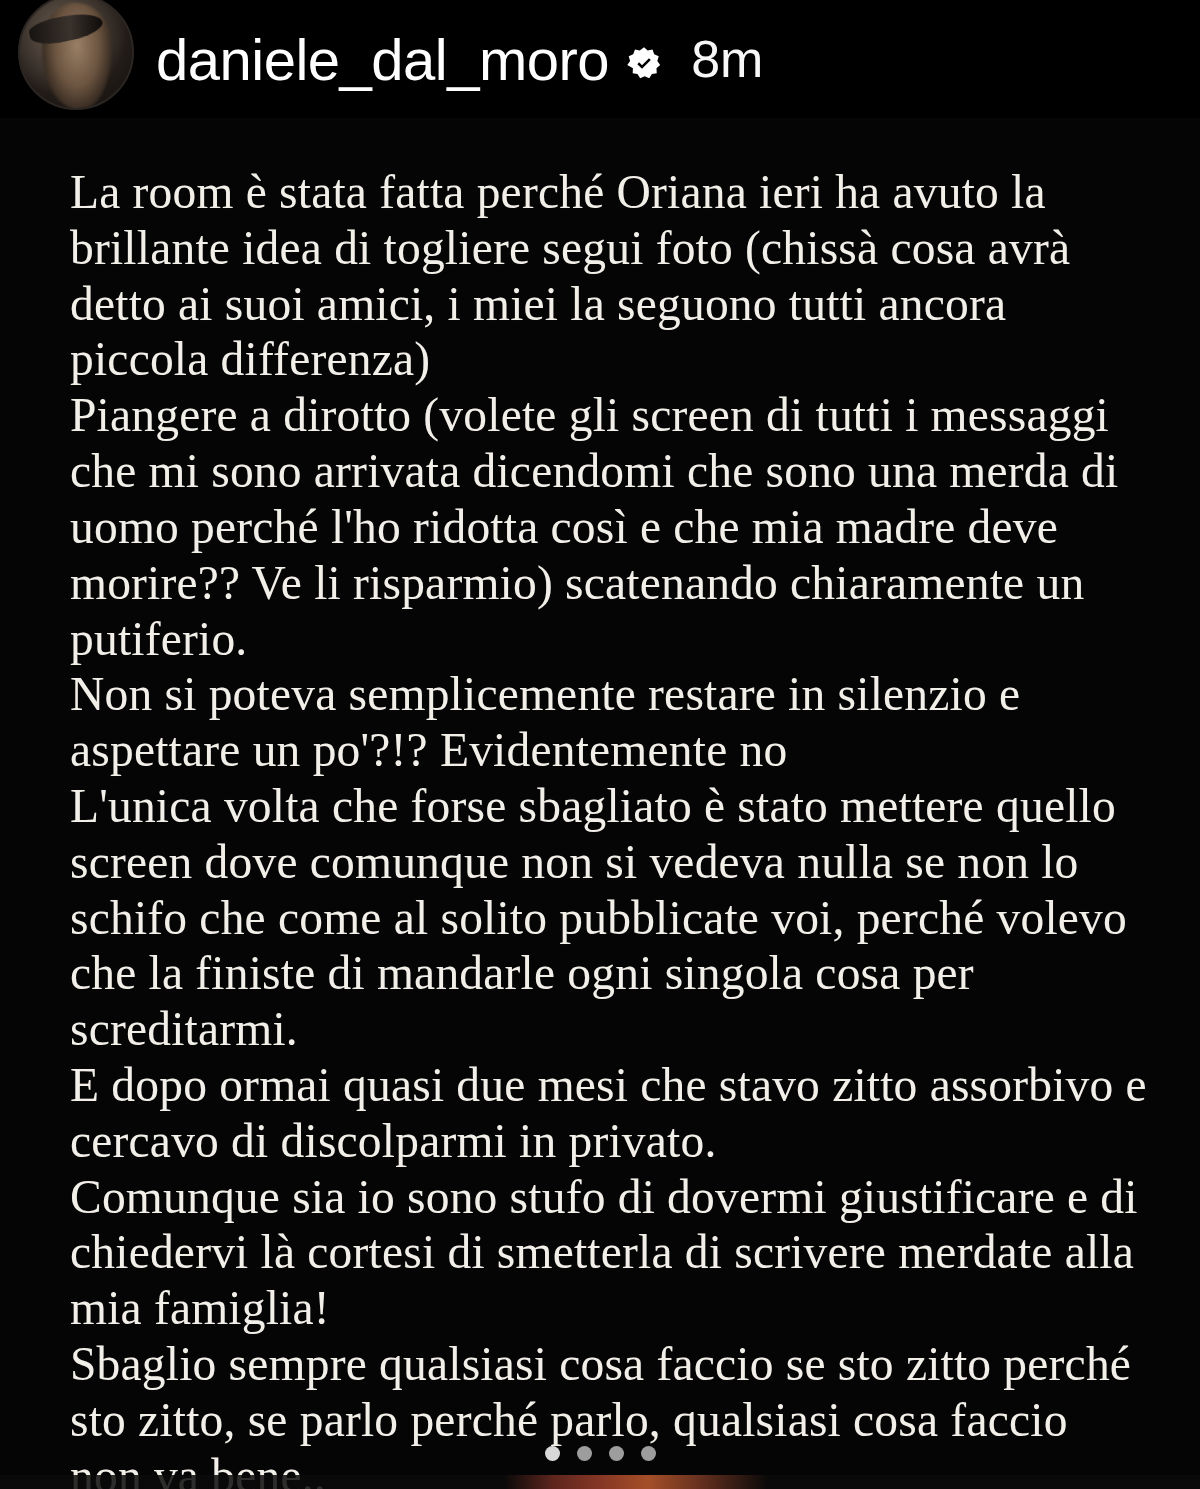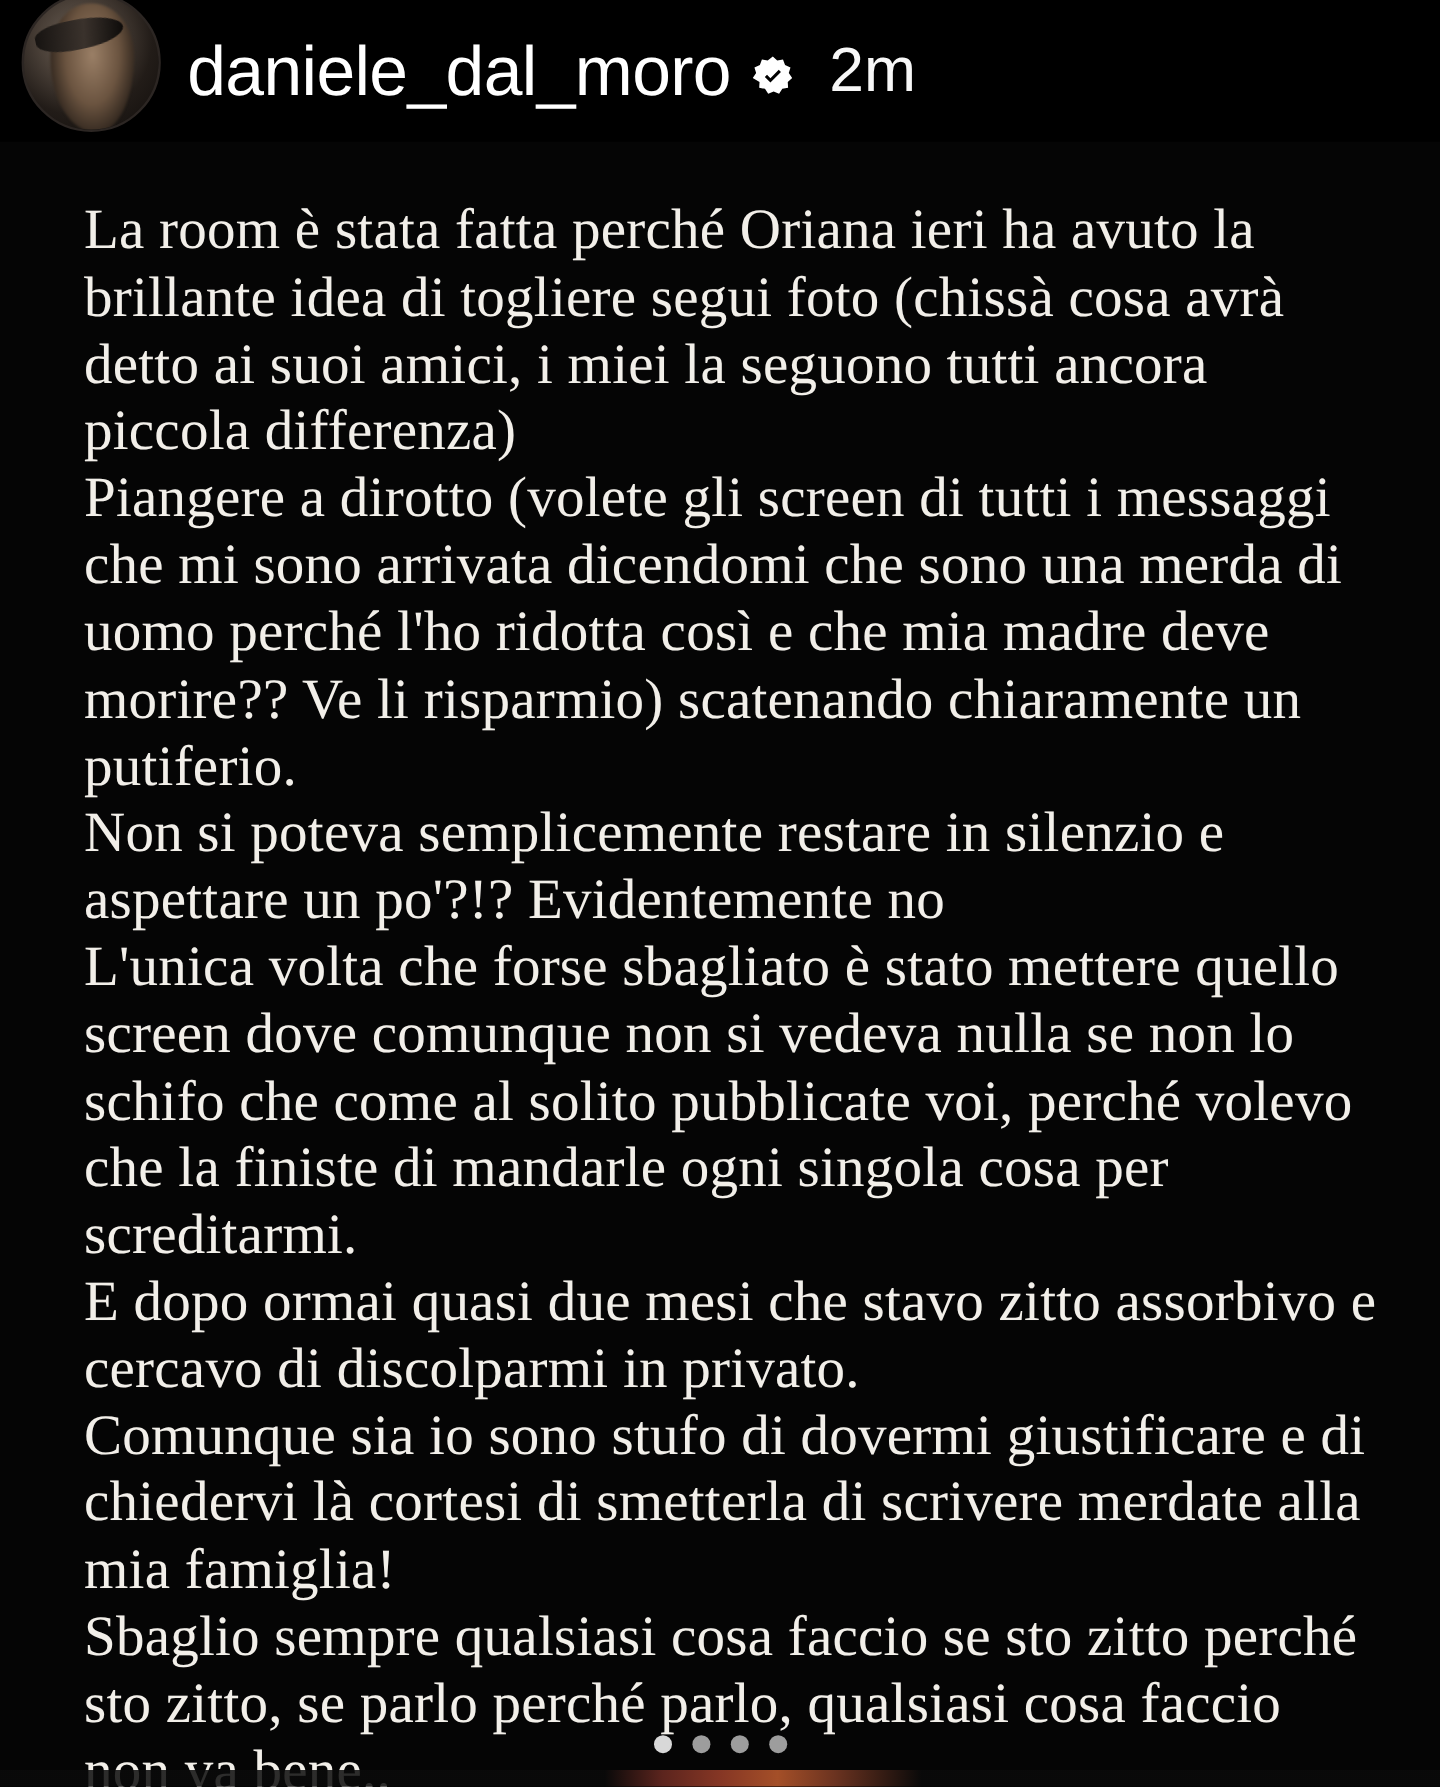--- a/index.html
+++ b/index.html
@@ -163,21 +163,21 @@
 
     <span class="username">daniele_dal_moro</span>
 
     <span class="verified">
       <svg viewBox="0 0 24 24" width="34" height="34" aria-hidden="true">
         <path fill="#ffffff" d="M12 0.8l2.6 2.3 3.4-0.6 1.2 3.3 3.2 1.4-1 3.3 2 2.9-2.6 2.3 0.2 3.5-3.4 0.6-1.9 2.9-3.2-1.3-3.2 1.3-1.9-2.9-3.4-0.6 0.2-3.5L0.2 13.4l2-2.9-1-3.3 3.2-1.4 1.2-3.3 3.4 0.6z"></path>
         <path fill="#000000" d="M10.6 16.1l-3.3-3.3 1.3-1.3 2 2 4.9-4.9 1.3 1.3z"></path>
       </svg>
     </span>
 
-    <span class="timestamp">2m</span>
+    <span class="timestamp">8m</span>
   </div>
 
   <div class="story-body">La room è stata fatta perché Oriana ieri ha avuto la brillante idea di togliere segui foto (chissà cosa avrà detto ai suoi amici, i miei la seguono tutti ancora piccola differenza)
 Piangere a dirotto (volete gli screen di tutti i messaggi che mi sono arrivata dicendomi che sono una merda di uomo perché l'ho ridotta così e che mia madre deve morire?? Ve li risparmio) scatenando chiaramente un putiferio.
 Non si poteva semplicemente restare in silenzio e aspettare un po'?!? Evidentemente no
 L'unica volta che forse sbagliato è stato mettere quello screen dove comunque non si vedeva nulla se non lo schifo che come al solito pubblicate voi, perché volevo che la finiste di mandarle ogni singola cosa per screditarmi.
 E dopo ormai quasi due mesi che stavo zitto assorbivo e cercavo di discolparmi in privato.
 Comunque sia io sono stufo di dovermi giustificare e di chiedervi là cortesi di smetterla di scrivere merdate alla mia famiglia!
 Sbaglio sempre qualsiasi cosa faccio se sto zitto perché sto zitto, se parlo perché parlo, qualsiasi cosa faccio non va bene..</div>
 

